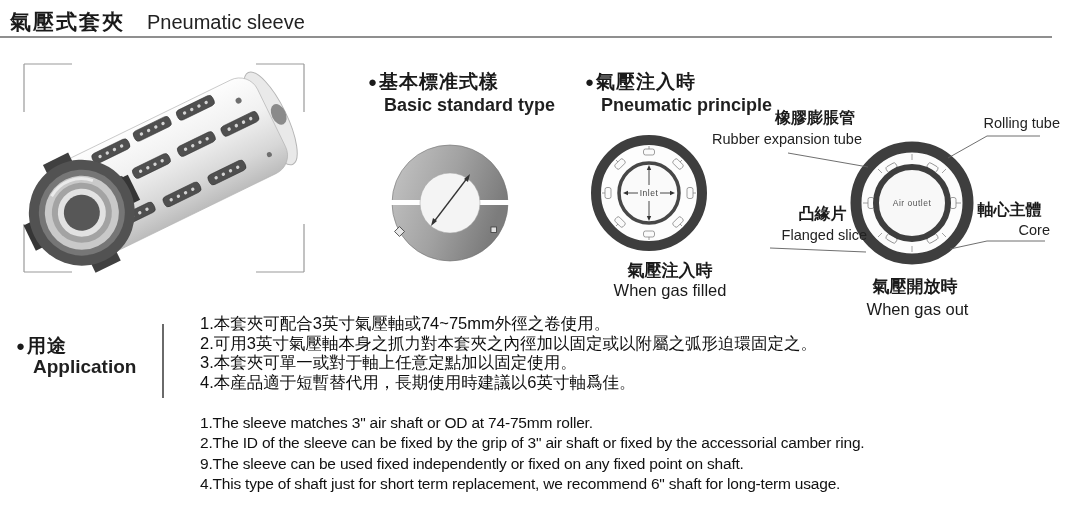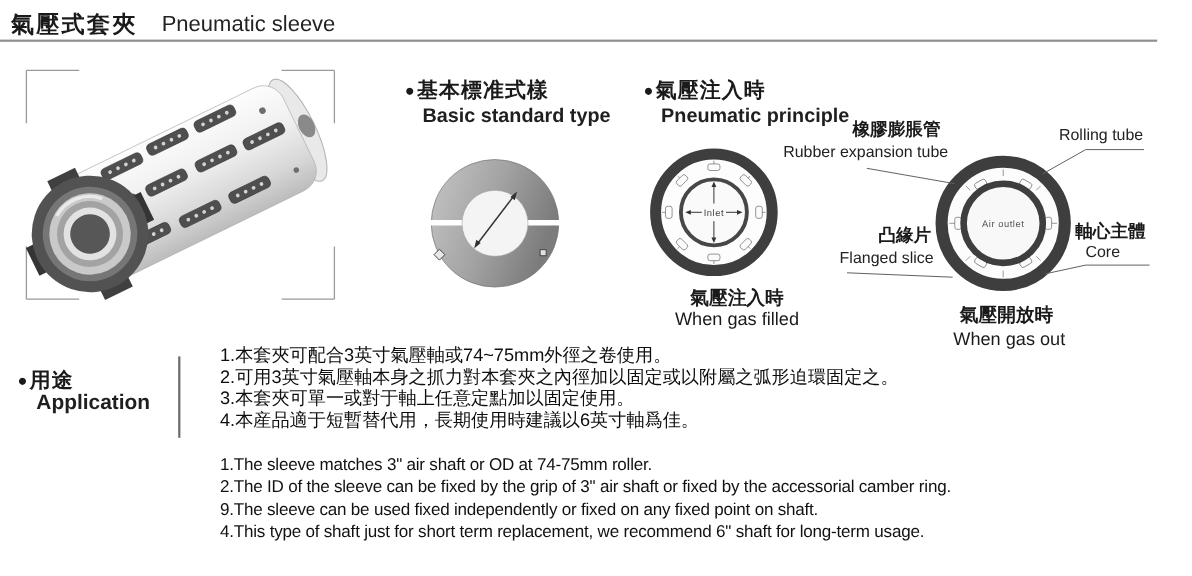--- a/index.html
+++ b/index.html
@@ -6,21 +6,21 @@
   body{font-family:"Liberation Sans", sans-serif;color:#1a1a1a;}
   .canvas{position:relative;width:1084px;height:504px;background:#fff;overflow:hidden;}
   .abs{position:absolute;}
   .title-zh{left:10px;top:8px;font-size:21px;font-weight:700;letter-spacing:2px;}
   .title-en{left:147px;top:11px;font-size:20px;font-weight:400;color:#222;}
   .title-rule{left:0;top:36px;width:1052px;height:2px;background:#8f8f8f;}
   .sec-zh{font-size:19px;font-weight:700;letter-spacing:1px;white-space:nowrap;}
   .sec-zh .bullet{font-size:15px;vertical-align:1px;margin-right:1px;}
   .sec-en{font-size:18px;color:#1f1f1f;white-space:nowrap;font-weight:bold;}
   .callout-zh{font-size:16px;font-weight:700;text-align:center;white-space:nowrap;}
-  .callout-en{font-size:14.5px;color:#222;text-align:center;white-space:nowrap;}
+  .callout-en{font-size:14.5px;color:#222;text-align:right;white-space:nowrap;}
   .cap-zh{font-size:17px;font-weight:700;text-align:center;white-space:nowrap;}
   .cap-en{font-size:16.5px;text-align:center;white-space:nowrap;}
   .note-zh{left:200px;top:314px;font-size:16.5px;line-height:19.5px;color:#0e0e0e;white-space:nowrap;font-weight:500;}
   .note-en{left:200px;top:413px;font-size:15.5px;line-height:20.3px;color:#111;white-space:nowrap;letter-spacing:-0.2px;}
   .app-divider{left:162px;top:324px;width:2px;height:74px;background:#6a6a6a;}
   svg{display:block;}
 </style>
 </head>
 <body>
 

